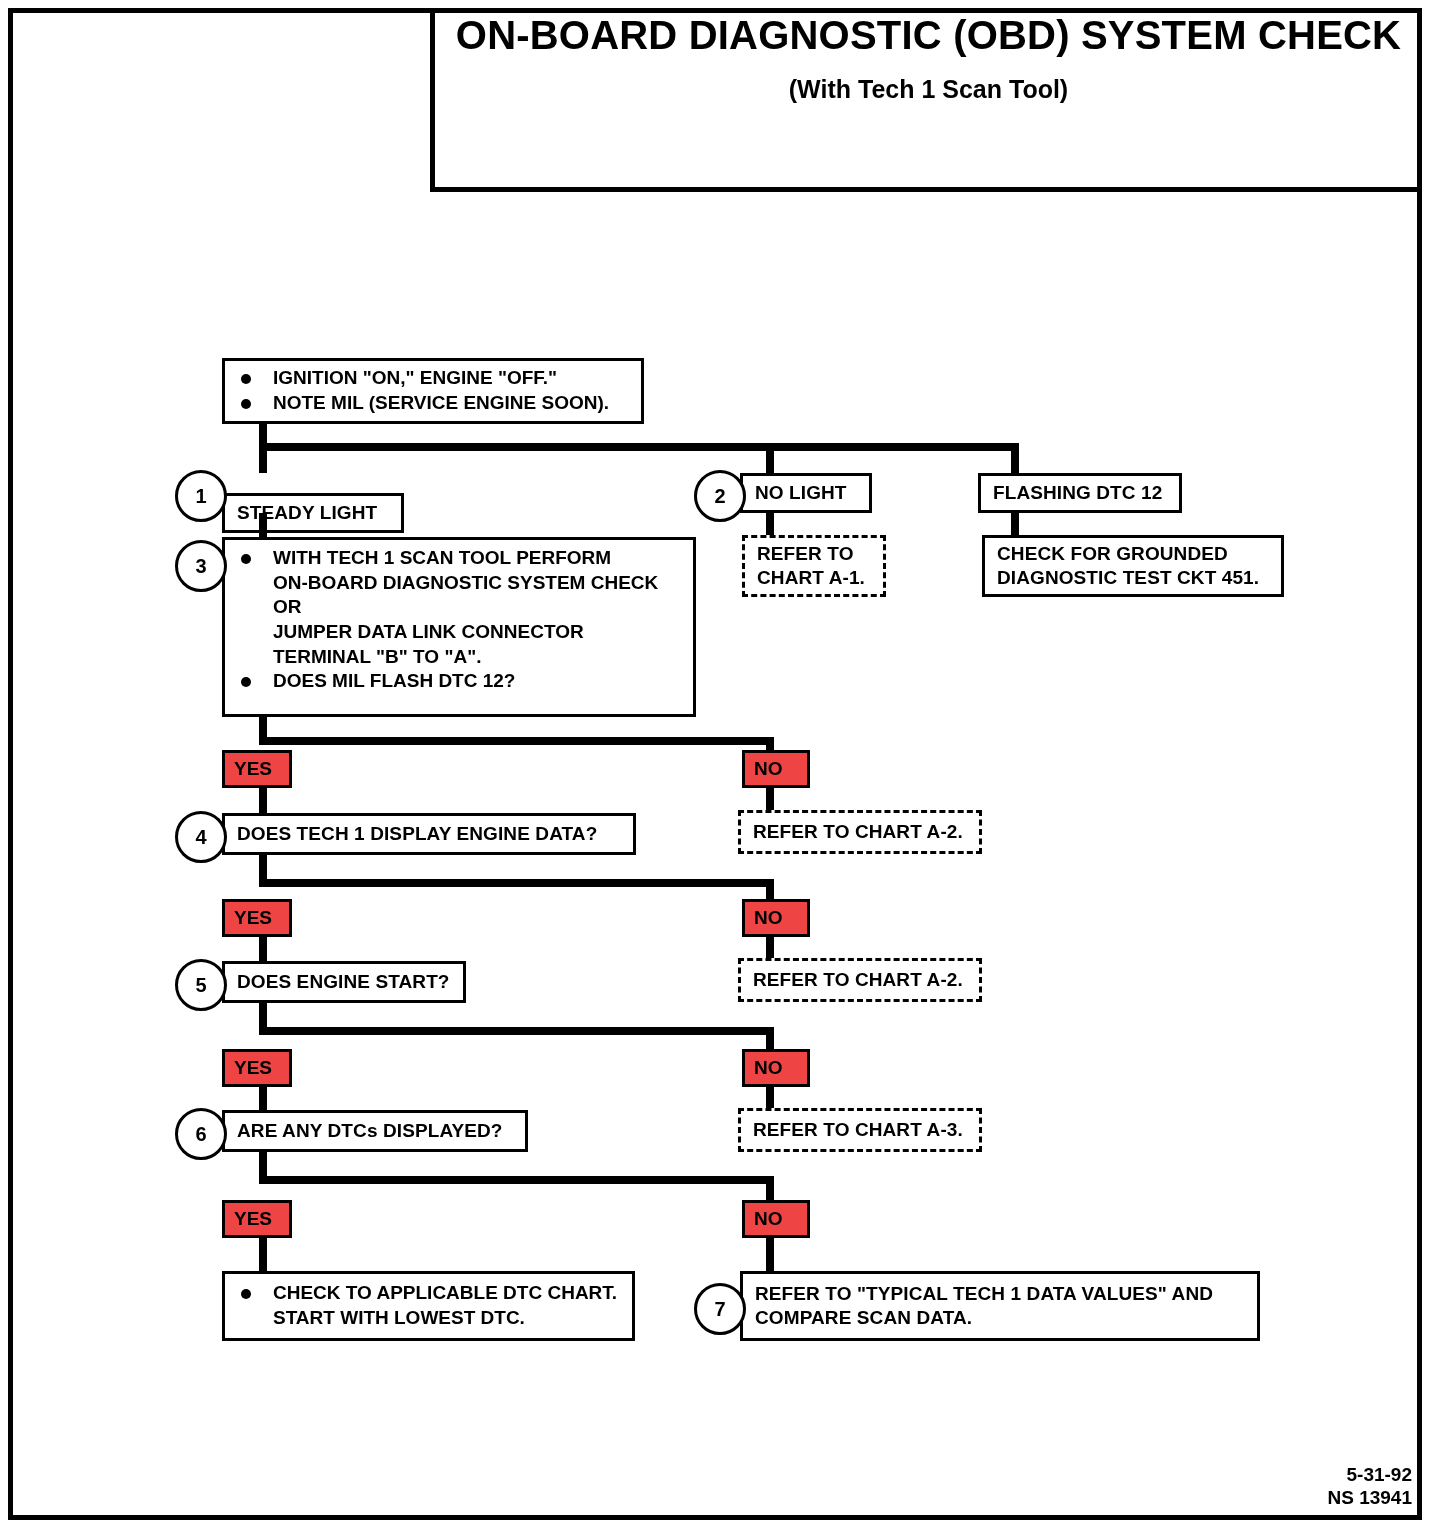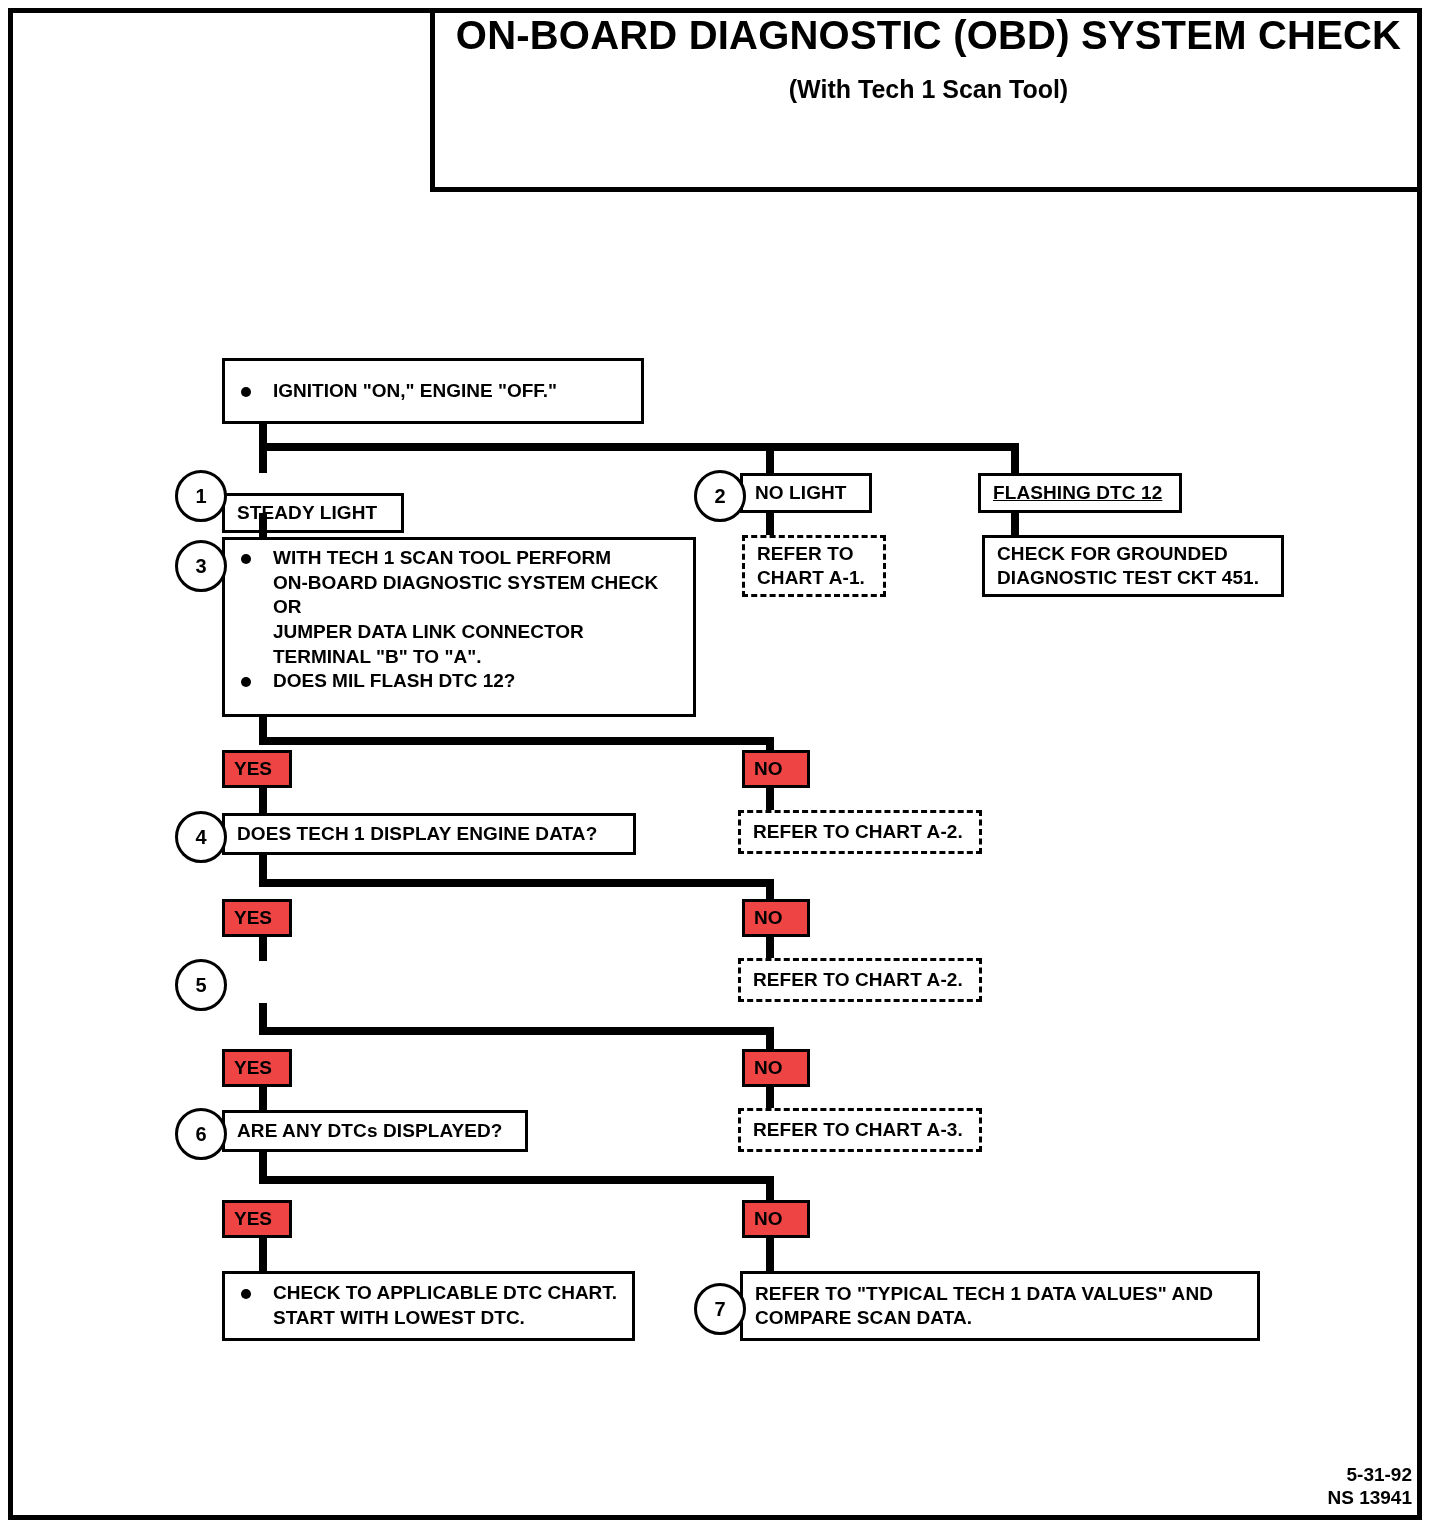--- a/index.html
+++ b/index.html
@@ -161,40 +161,44 @@
     <div class="title-main">ON-BOARD DIAGNOSTIC (OBD) SYSTEM CHECK</div>
     <div class="title-sub">(With Tech 1 Scan Tool)</div>
   </div>
 
   <div class="node" style="left:222px; top:358px; width:422px; height:66px;">
     <div class="bullets">
       <div class="blrow">
         <span class="bl-dot"></span>
         <span class="bl-txt">IGNITION "ON," ENGINE  "OFF."</span>
       </div>
+      <div class="blrow">
+        <span class="bl-dot"></span>
+        <span class="bl-txt">NOTE MIL (SERVICE ENGINE SOON).</span>
+      </div>
     </div>
   </div>
 
   <div class="ln" style="left:259px; top:424px; width:8px; height:26px;"></div>
   <div class="ln" style="left:259px; top:443px; width:760px; height:8px;"></div>
   <div class="ln" style="left:259px; top:443px; width:8px; height:30px;"></div>
   <div class="ln" style="left:766px; top:443px; width:8px; height:30px;"></div>
   <div class="ln" style="left:1011px; top:443px; width:8px; height:30px;"></div>
 
   <div class="circle" style="left:175px; top:470px;">1</div>
   <div class="node pad-l" style="left:222px; top:493px; width:182px; height:40px;">
     <span class="txt">STEADY LIGHT</span>
   </div>
 
   <div class="circle" style="left:694px; top:470px;">2</div>
   <div class="node pad-l" style="left:740px; top:473px; width:132px; height:40px;">
     <span class="txt">NO LIGHT</span>
   </div>
 
-  <div class="node pad-l" style="left:978px; top:473px; width:204px; height:40px;text-decoration:underline;">
+  <div class="node pad-l" style="left:978px; top:473px; width:204px; height:40px;">
     <span class="txt">FLASHING DTC 12</span>
   </div>
 
   <div class="ln" style="left:766px; top:513px; width:8px; height:24px;"></div>
   <div class="ln" style="left:1011px; top:513px; width:8px; height:24px;"></div>
   <div class="ln" style="left:259px; top:513px; width:8px; height:26px;"></div>
 
   <div class="node dashed pad-l" style="left:742px; top:535px; width:144px; height:62px;">
     <span class="txt">REFER TO
 CHART A-1.</span>
@@ -245,20 +249,23 @@
   <div class="ln" style="left:259px; top:879px; width:515px; height:8px;"></div>
   <div class="ln" style="left:766px; top:879px; width:8px; height:20px;"></div>
 
   <div class="small-box" style="left:222px; top:899px; width:70px; height:38px;">YES</div>
   <div class="small-box" style="left:742px; top:899px; width:68px; height:38px;">NO</div>
 
   <div class="ln" style="left:259px; top:937px; width:8px; height:24px;"></div>
   <div class="ln" style="left:766px; top:937px; width:8px; height:22px;"></div>
 
   <div class="circle" style="left:175px; top:959px;">5</div>
+  <div class="node pad-l" style="left:222px; top:961px; width:244px; height:42px;">
+    <span class="txt">DOES ENGINE START?</span>
+  </div>
   <div class="node dashed pad-l" style="left:738px; top:958px; width:244px; height:44px;">
     <span class="txt">REFER TO CHART A-2.</span>
   </div>
 
   <div class="ln" style="left:259px; top:1003px; width:8px; height:32px;"></div>
   <div class="ln" style="left:259px; top:1027px; width:515px; height:8px;"></div>
   <div class="ln" style="left:766px; top:1027px; width:8px; height:22px;"></div>
 
   <div class="small-box" style="left:222px; top:1049px; width:70px; height:38px;">YES</div>
   <div class="small-box" style="left:742px; top:1049px; width:68px; height:38px;">NO</div>

